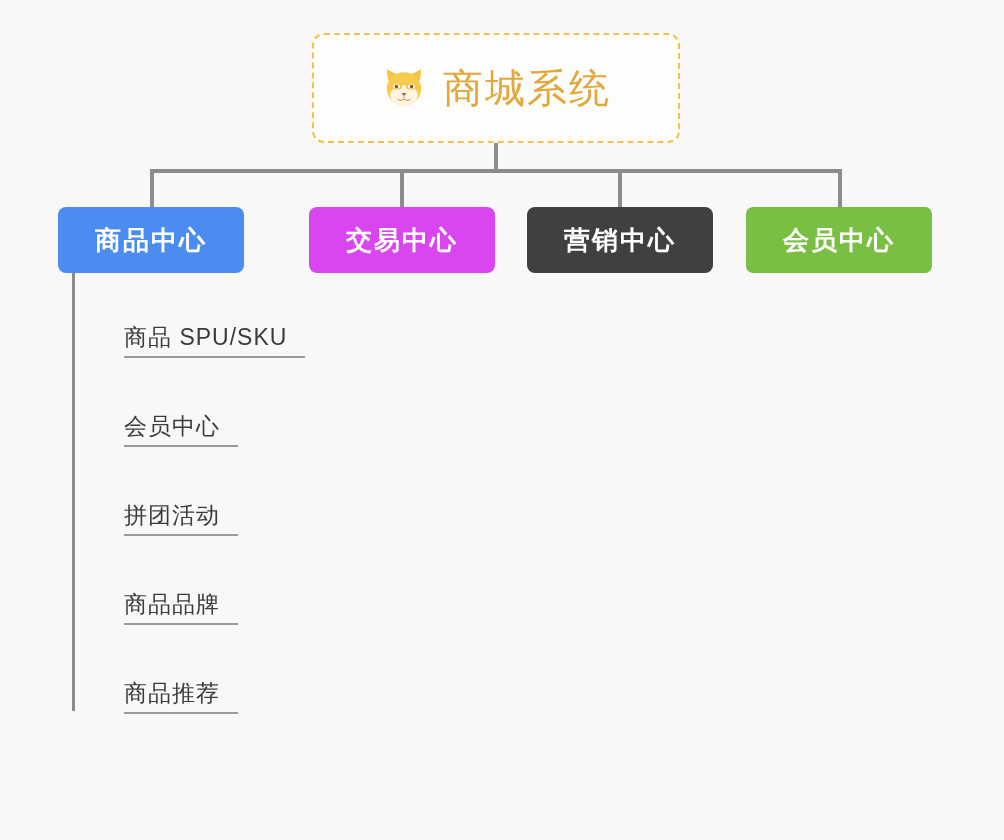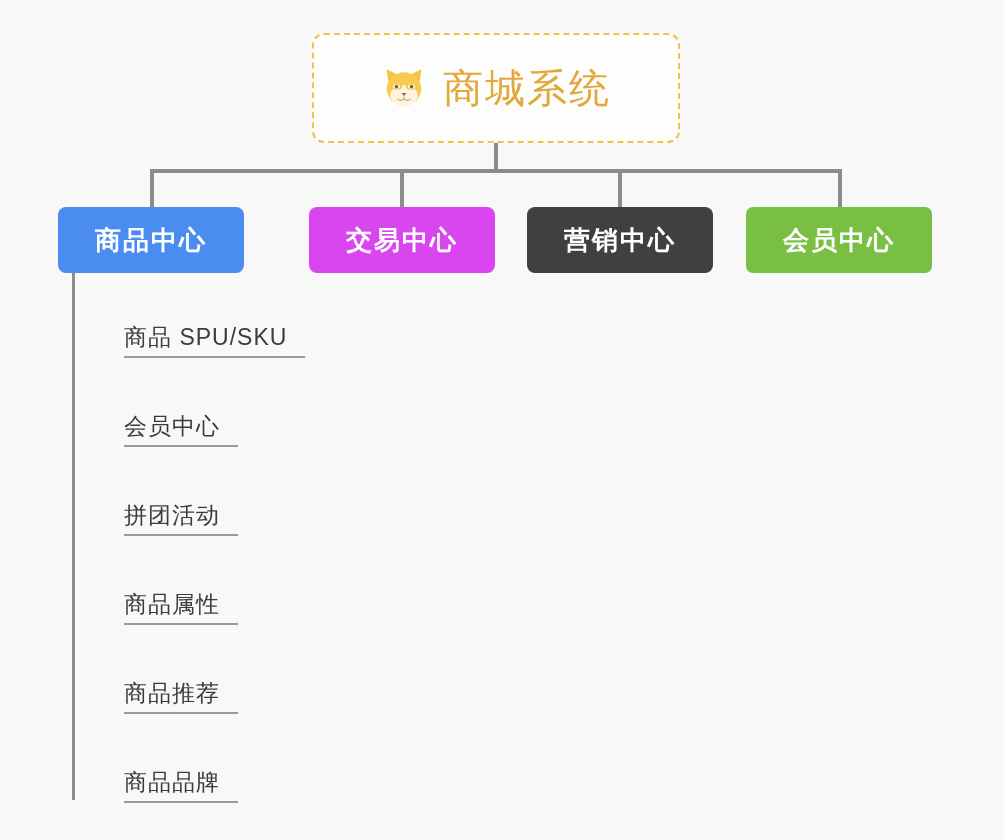--- a/index.html
+++ b/index.html
@@ -148,27 +148,24 @@
       <div class="leaf first">
           <span class="leaf-inner">商品 SPU/SKU</span>
         </div>
       <div class="leaf">
           <span class="leaf-inner">会员中心</span>
         </div>
       <div class="leaf">
           <span class="leaf-inner">拼团活动</span>
         </div>
       <div class="leaf">
-          <span class="leaf-inner">商品属性</span>
+          <span class="leaf-inner">商品品牌</span>
         </div>
       <div class="leaf">
           <span class="leaf-inner">商品推荐</span>
-        </div>
-      <div class="leaf">
-          <span class="leaf-inner">商品品牌</span>
         </div>
     </div>
   </div>
 
   <div class="column" style="left:309px; width:186px;">
     <div class="cat-header" style="background:#d946ef;">
       <span>交易中心</span>
     </div>
   </div>
 

